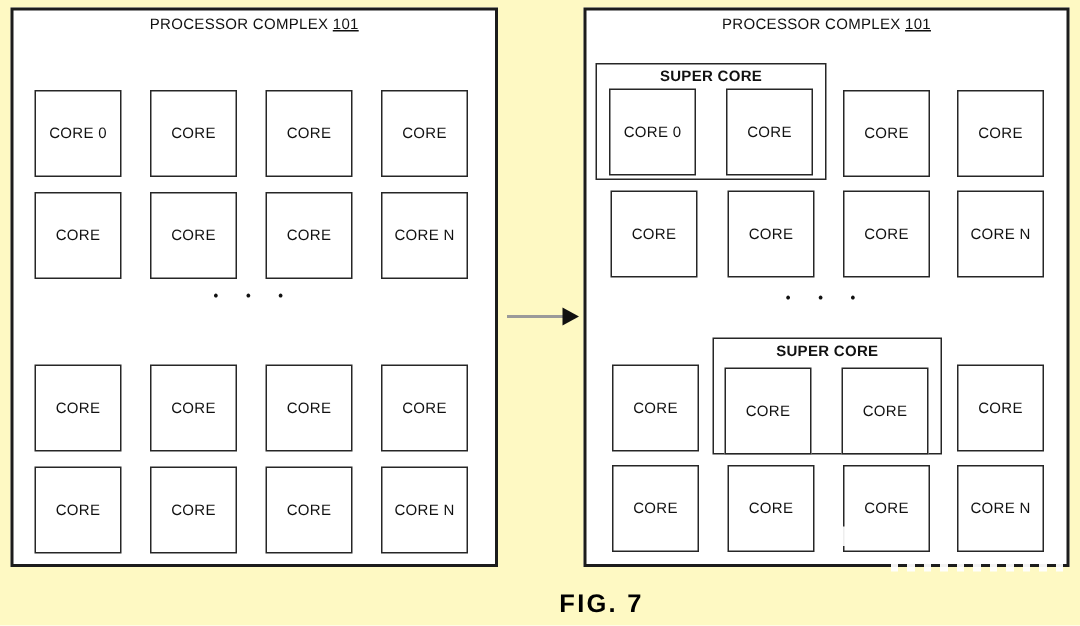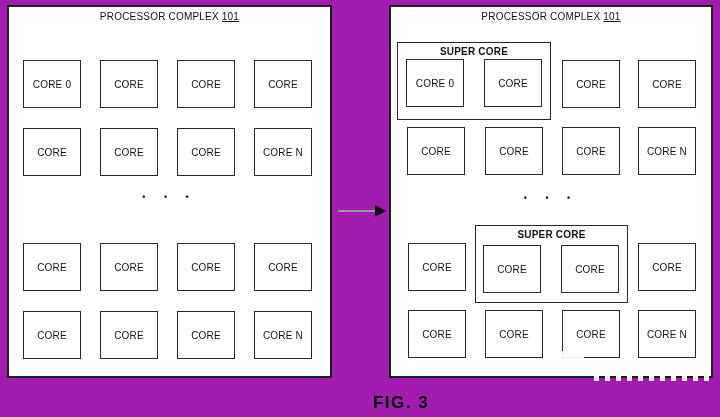--- a/index.html
+++ b/index.html
@@ -1,20 +1,20 @@
 <!DOCTYPE html>
 <html><head>
 <meta charset="utf-8">
 <style>
   html, body { margin: 0; padding: 0; background: #ffffff; }
   .canvas {
     position: relative;
     width: 720px;
     height: 417px;
-    background: #a21caf;
+    background: #fef9c3;
     font-family: "Liberation Sans", sans-serif;
     color: #111111;
     overflow: hidden;
   }
   .panel {
     position: absolute;
     box-sizing: border-box;
     border: 2px solid #1c1c1c;
     background: #ffffff;
   }
@@ -25,21 +25,21 @@
     top: 4px; left: 0; right: 0;
     text-align: center;
     font-size: 10px;
     letter-spacing: 0.2px;
     white-space: nowrap;
   }
   .panel-title .num { text-decoration: underline; margin-left: 3px; }
   .core {
     position: absolute;
     box-sizing: border-box;
-    width: 58px; height: 48px;
+    width: 58px; height: 58px;
     border: 1.5px solid #262626;
     background: #ffffff;
     display: flex;
     align-items: center;
     justify-content: center;
     font-size: 10px;
     letter-spacing: 0.2px;
     white-space: nowrap;
   }
   .supercore {
@@ -173,15 +173,15 @@
 
     <div class="core" style="left:17px;top:303px">CORE</div>
     <div class="core" style="left:94px;top:303px">CORE</div>
     <div class="core" style="left:171px;top:303px">CORE</div>
     <div class="core" style="left:247px;top:303px">CORE N</div>
   </div>
 
   <div class="wm-patch"></div>
   <div class="wm-dash"></div>
 
-  <div class="caption">FIG. 3</div>
+  <div class="caption">FIG. 7</div>
 
 </div>
 
 </body></html>

